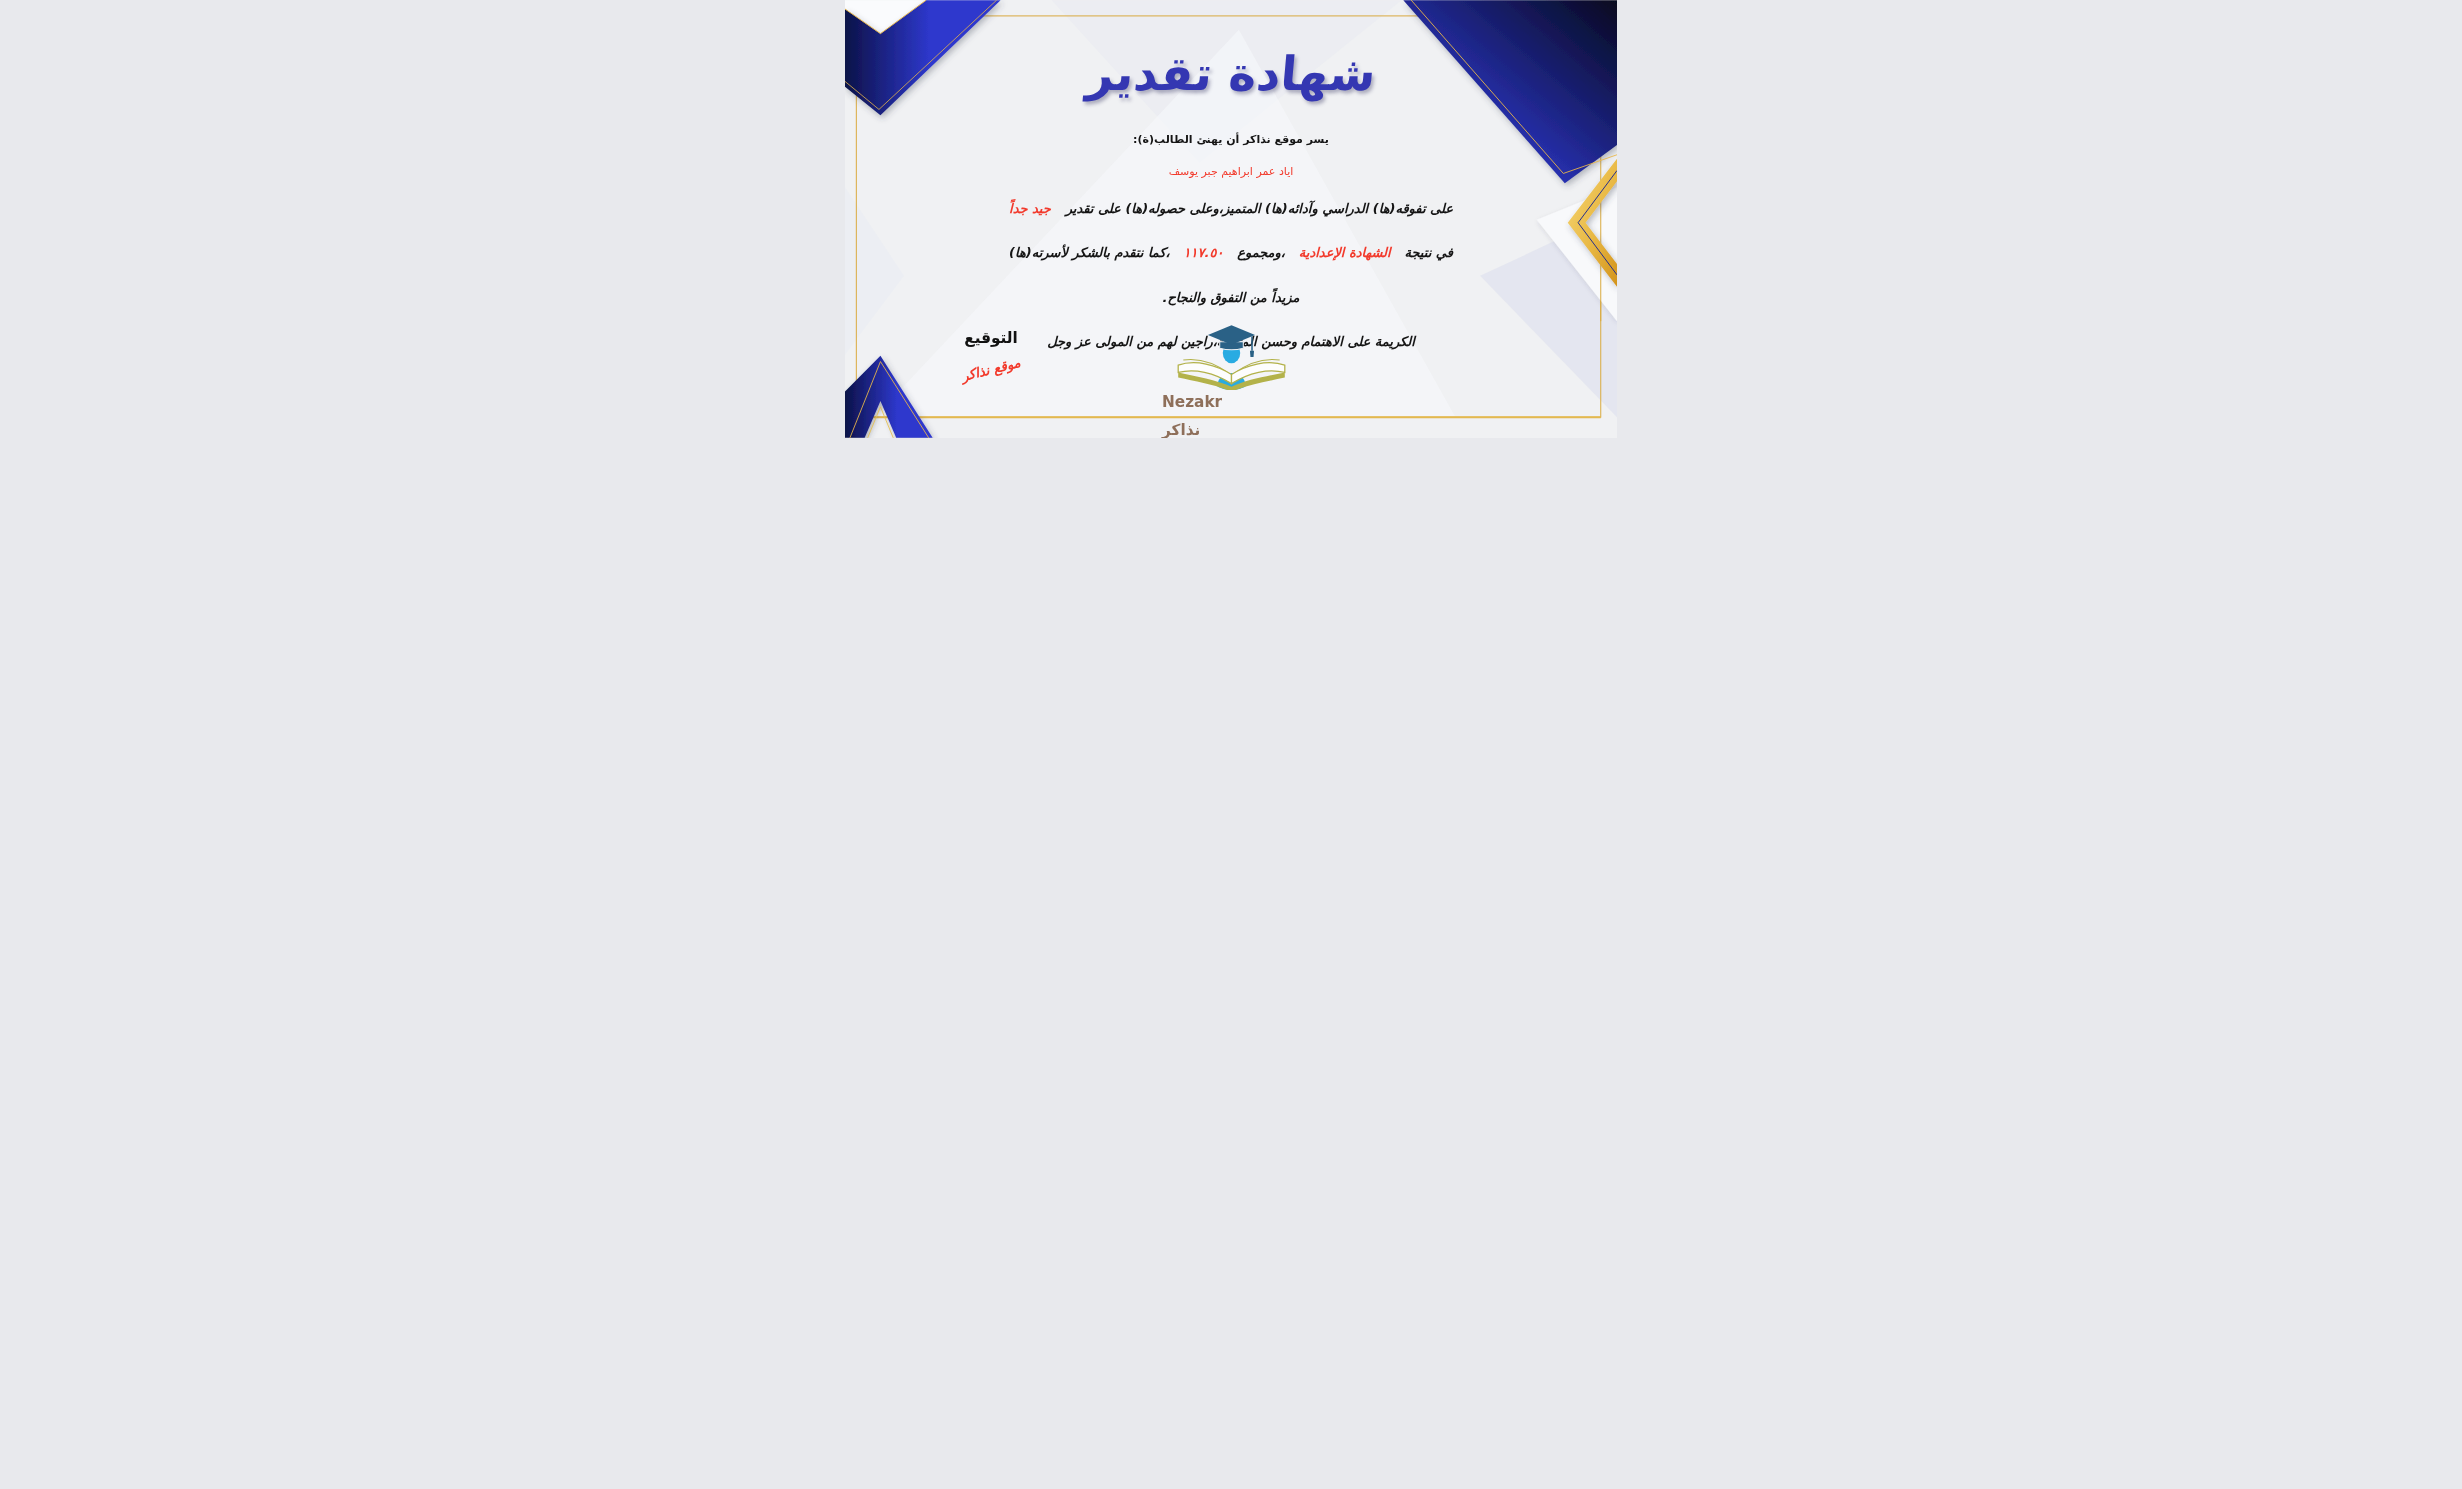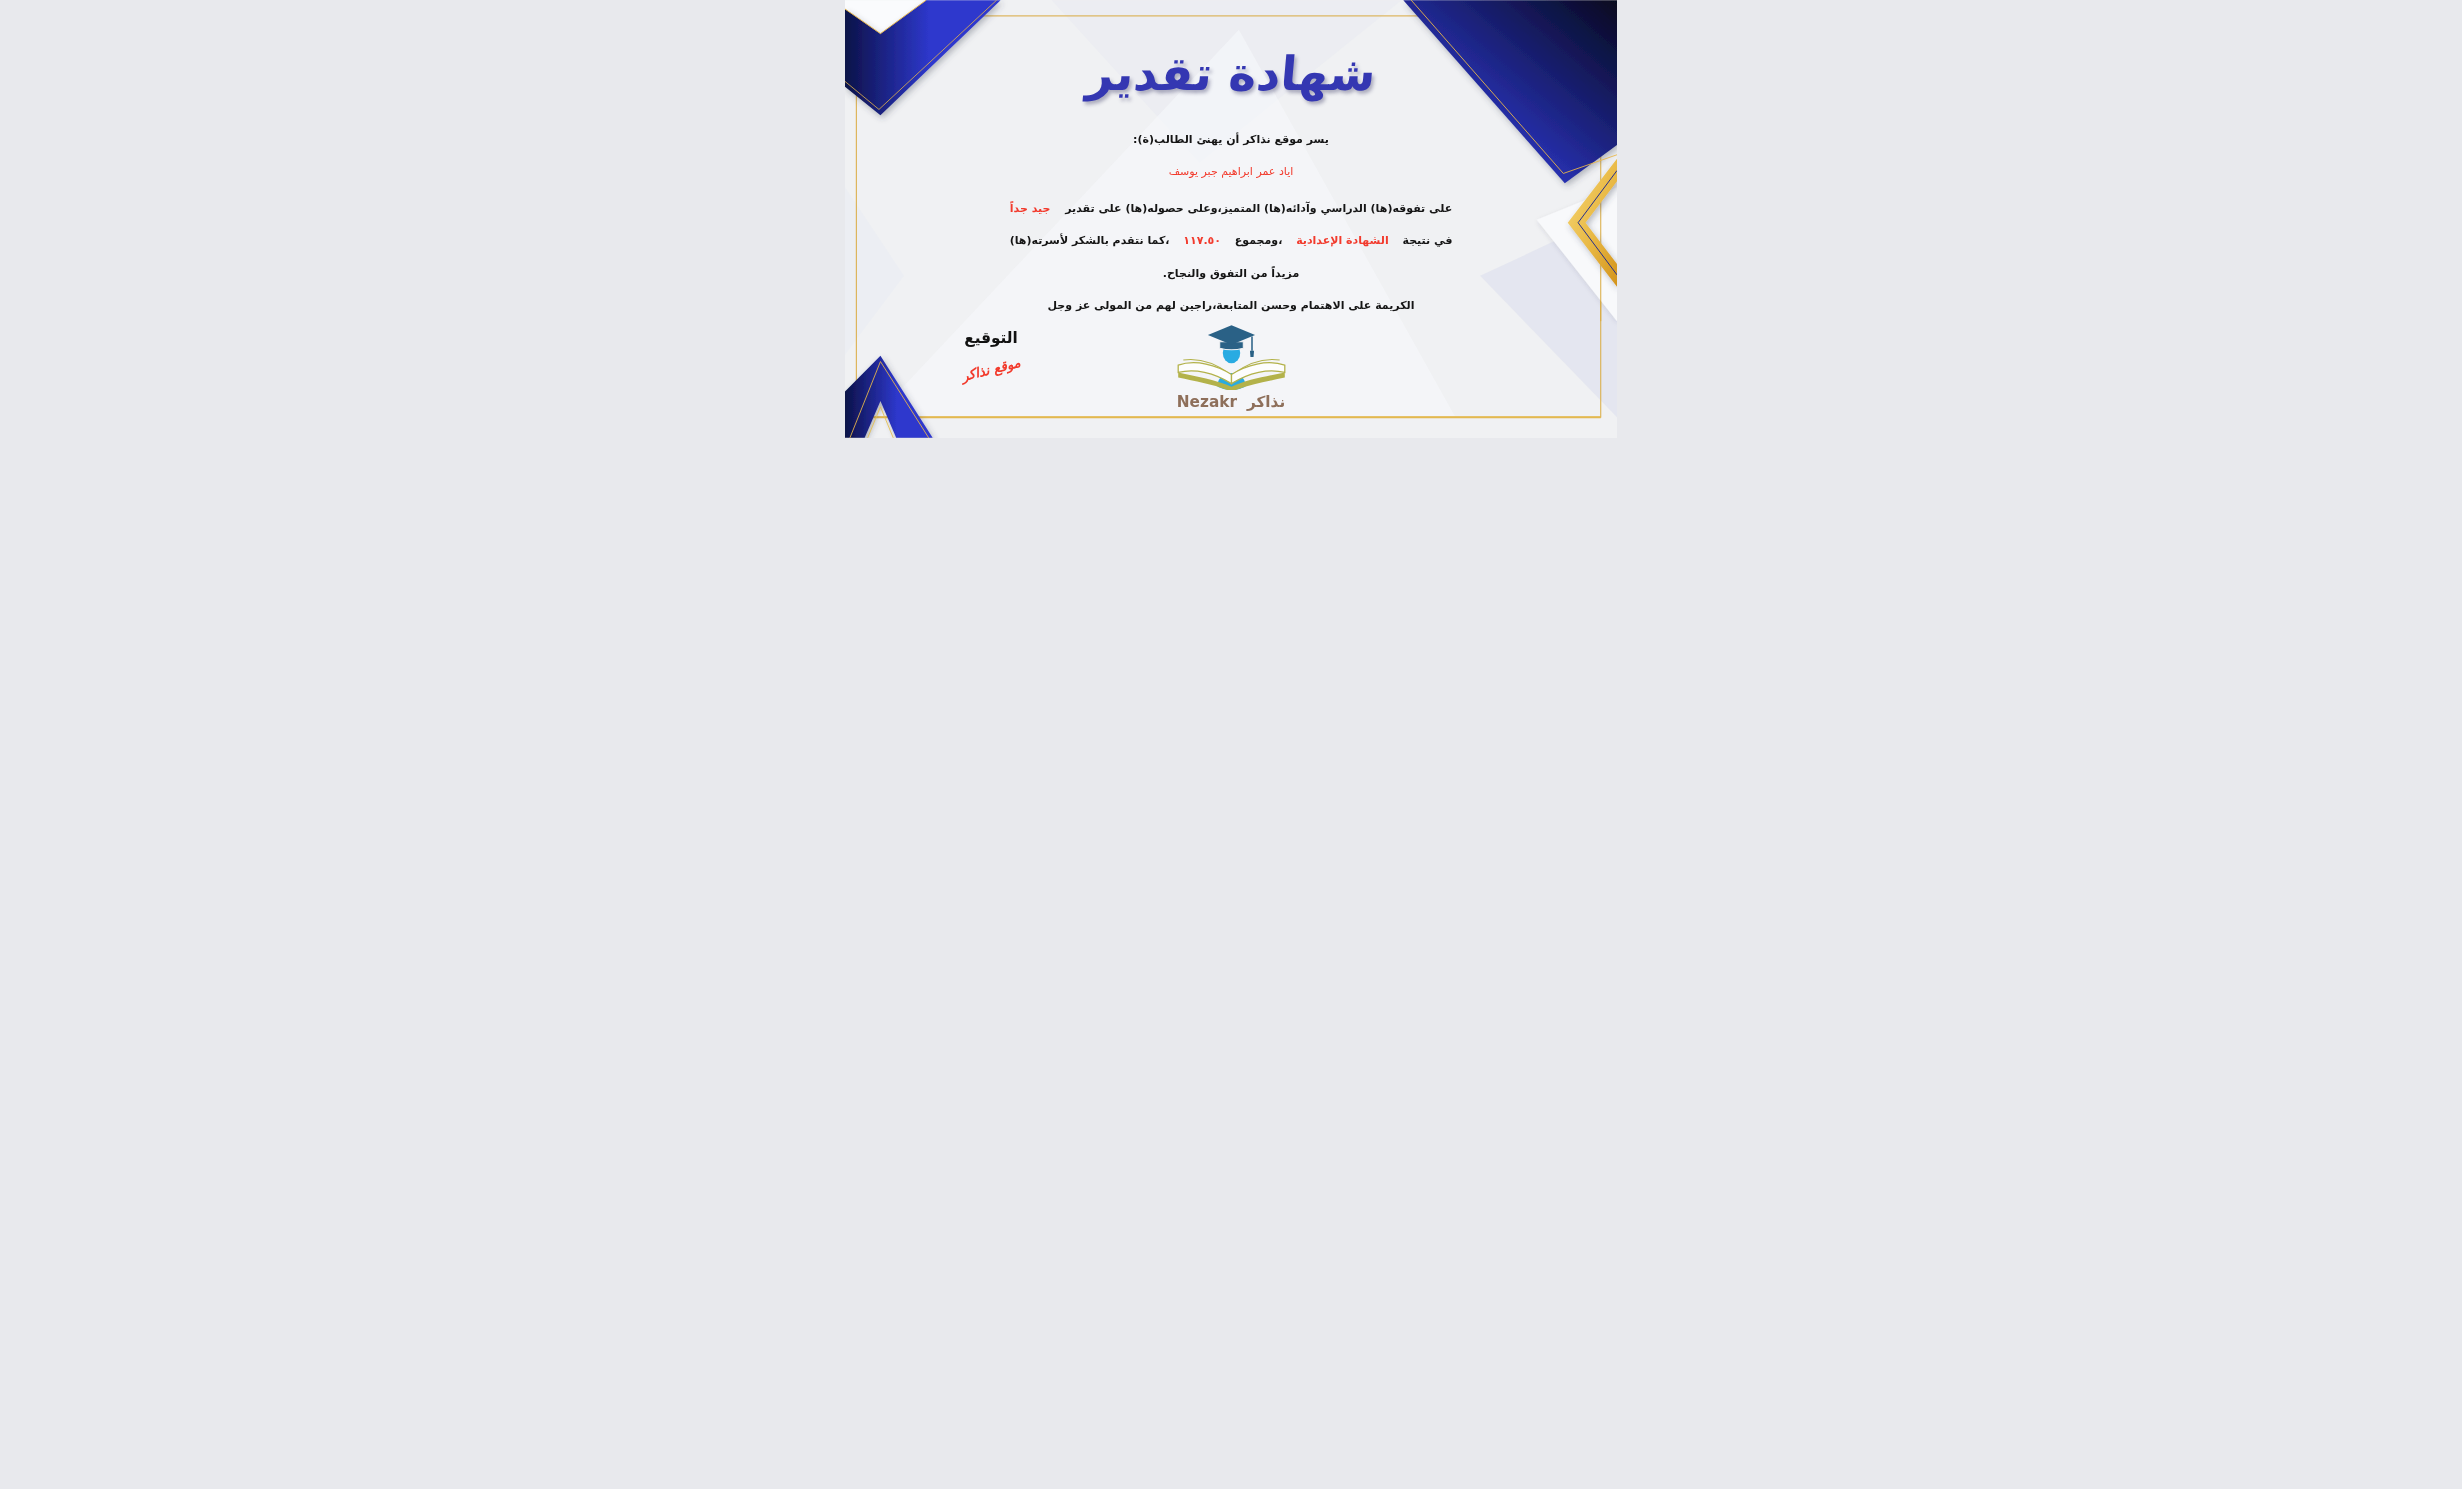--- a/index.html
+++ b/index.html
@@ -7,35 +7,35 @@
          background:#f0f1f3;font-family:"DejaVu Sans", sans-serif;}
   .decor{position:absolute;inset:0;width:100%;height:100%;}
   
   .content{position:absolute;left:19.7px;right:19.7px;top:15.8px;text-align:center;color:#151515;}
   .title{margin:0;height:114px;display:flex;align-items:center;justify-content:center;
          font-size:47px;font-weight:bold;color:#3437b2;transform:skewX(-5deg);
          text-shadow:2.5px 3px 3.9px rgba(70,70,110,.4);letter-spacing:1px;}
   .intro{margin:0;font-size:11px;font-weight:bold;line-height:19.7px;}
   .name{margin:6.9px 0 0;font-size:11px;font-weight:normal;line-height:31.5px;}
   .red{color:#f23a2c;}
-  .body{margin:0;font-size:11px;font-weight:bold;line-height:32.5px;}
+  .body{margin:12px;font-size:13px;font-weight:bold;line-height:32.5px;font-style:italic;}
   .body.first{margin-top:4.9px;}
   .hl{font-weight:bold;}
   .gap-start{margin-inline-start:14.8px;}
   .gap-both{margin-inline:13.8px;}
   
   .signature{position:absolute;left:82px;top:329px;width:128px;text-align:center;}
   .sig-label{font-size:15.3px;font-weight:bold;color:#111;}
   .sig-script{margin-top:14.8px;font-size:13.3px;font-style:italic;font-weight:bold;
               transform:rotate(-14deg);letter-spacing:0.5px;}
   
   .logo{position:absolute;left:50%;top:323px;transform:translateX(-50%);
         width:138px;text-align:center;}
   .logo-text{display:flex;justify-content:center;align-items:baseline;gap:10px;
-             font-size:15.3px;font-weight:bold;color:#8e6f5a;margin-top:1px;}
+             font-size:15.3px;font-weight:bold;color:#8e6f5a;margin-top:1px;flex-direction:column;}
 </style>
 </head>
 <body>
 
 <div class="stage">
 
   <svg class="decor" viewBox="0 0 1568 889" aria-hidden="true">
     <defs>
       <linearGradient id="lgTL" x1="0" y1="0" x2="1" y2="0">
         <stop offset="0" stop-color="#0c1248"></stop>

